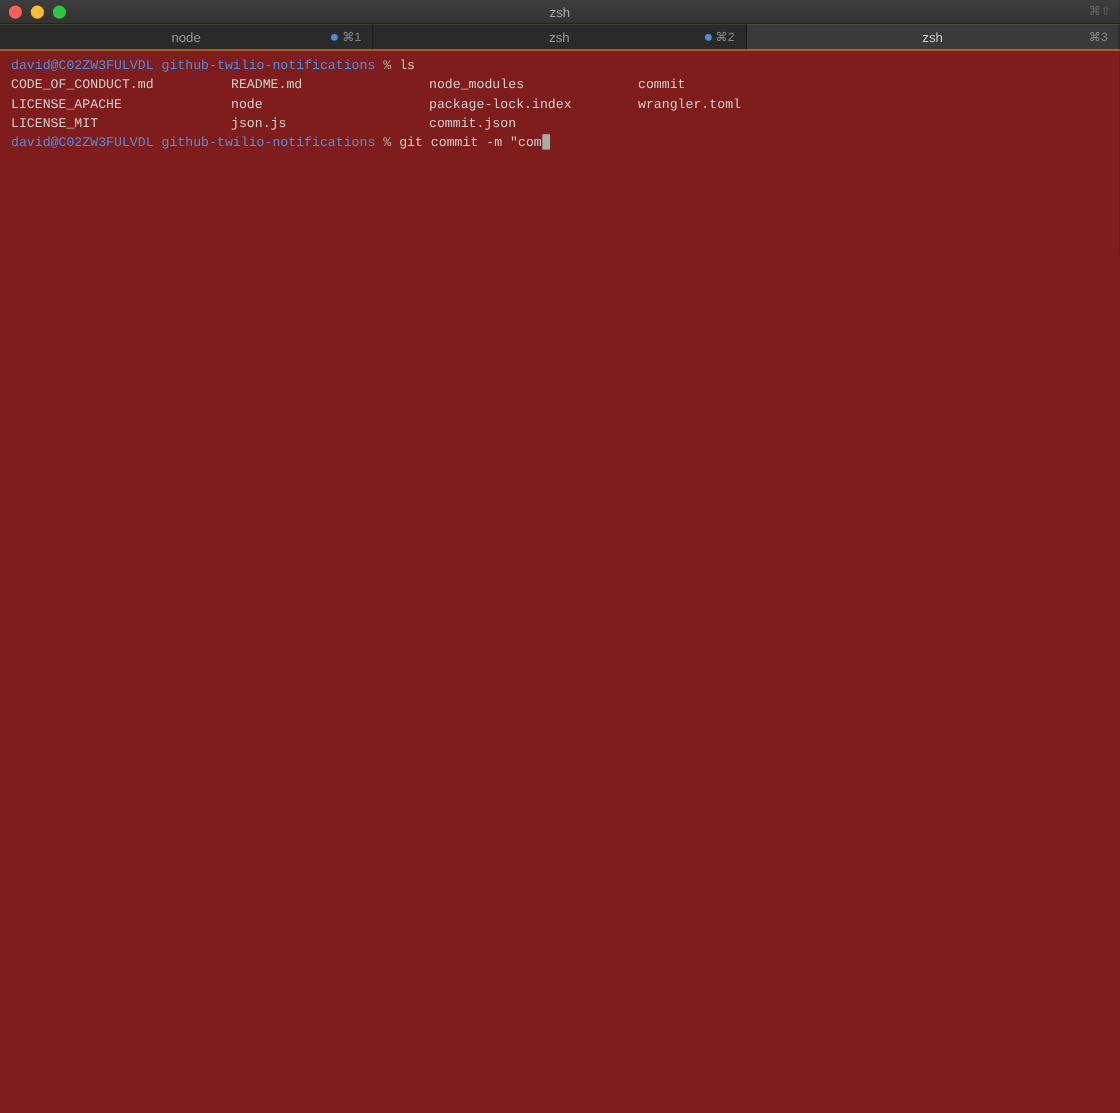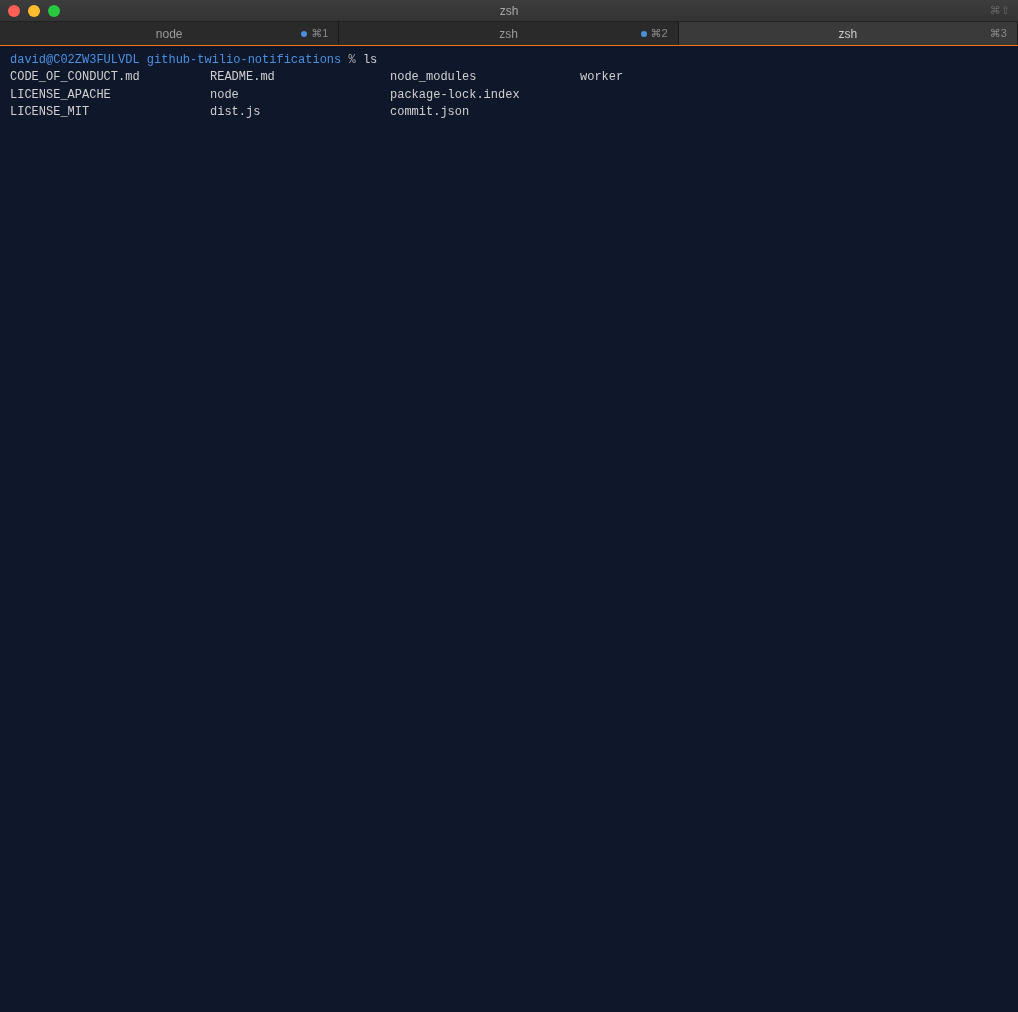--- a/index.html
+++ b/index.html
@@ -111,21 +111,21 @@
     
     .tab-dot {
       width: 6px;
       height: 6px;
       border-radius: 50%;
       background: #4a90d9;
     }
     
     .terminal {
       flex: 1;
-      background: #0f172a;
+      background: #7f1d1d;
       padding: 6px 10px;
       color: #d0d0d0;
       line-height: 1.45;
       overflow: hidden;
     }
     
     .terminal-line {
       white-space: pre;
       font-family: "Menlo", "Monaco", "Courier New", monospace;
     }
@@ -193,28 +193,30 @@
       </span>
     </div>
   </div>
 
   <div class="terminal" id="terminal-content">
   <div class="terminal-line"><span class="prompt-user">david@C02ZW3FULVDL</span> <span class="prompt-path">github-twilio-notifications</span> <span class="prompt-symbol">%</span> <span class="command">ls</span></div>
       <div class="ls-output">
         <span class="ls-item output">CODE_OF_CONDUCT.md</span>
         <span class="ls-item output">README.md</span>
         <span class="ls-item output">node_modules</span>
-        <span class="ls-item output">worker</span>
+        <span class="ls-item output">commit</span>
       </div>
       <div class="ls-output">
         <span class="ls-item output">LICENSE_APACHE</span>
         <span class="ls-item output">node</span>
         <span class="ls-item output">package-lock.index</span>
+        <span class="ls-item output">wrangler.toml</span>
       </div>
       <div class="ls-output">
         <span class="ls-item output">LICENSE_MIT</span>
-        <span class="ls-item output">dist.js</span>
+        <span class="ls-item output">json.js</span>
         <span class="ls-item output">commit.json</span>
         <span class="ls-item output"></span>
       </div>
+      <div class="terminal-line"><span class="prompt-user">david@C02ZW3FULVDL</span> <span class="prompt-path">github-twilio-notifications</span> <span class="prompt-symbol">%</span> <span class="command">git commit -m "com</span><span class="cursor"></span></div>
     </div>
 
 </div>
 
 </body></html>

